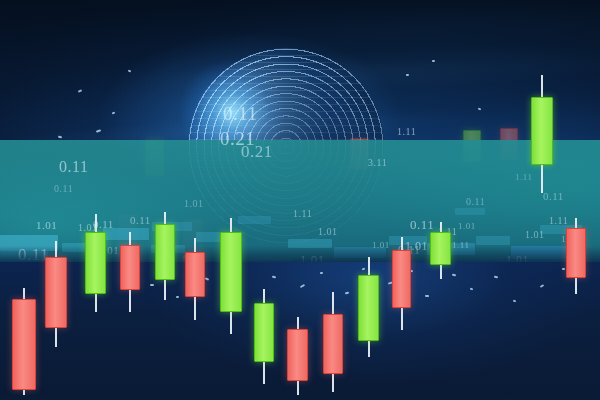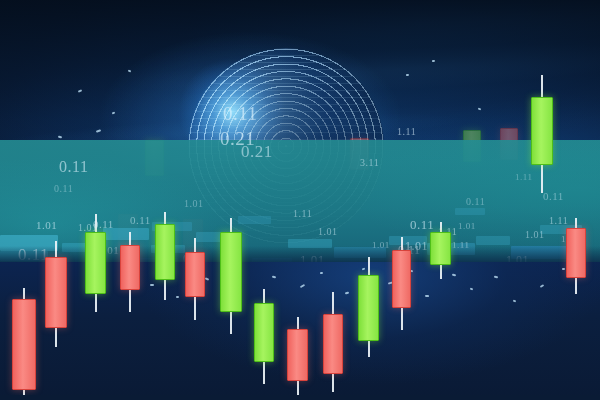--- a/index.html
+++ b/index.html
@@ -201,21 +201,21 @@
       <div class="bar" style="left: 455px; top: 208px; width: 30px; height: 7px; background: rgba(60, 170, 200, 0.28);"></div>
       <div class="bar" style="left: 120px; top: 258px; width: 58px; height: 7px; background: rgba(40, 130, 185, 0.4);"></div>
       <div class="bar" style="left: 252px; top: 258px; width: 40px; height: 6px; background: rgba(40, 130, 185, 0.34);"></div>
     </div>
   <div id="numbers">
       <div class="num" style="left: 223px; top: 103px; font-size: 19px; opacity: 0.8;">0.11</div>
       <div class="num" style="left: 220px; top: 128px; font-size: 19px; opacity: 0.78;">0.21</div>
       <div class="num" style="left: 397px; top: 126px; font-size: 10px; opacity: 0.7;">1.11</div>
       <div class="num" style="left: 59px; top: 158px; font-size: 16px; opacity: 0.72;">0.11</div>
       <div class="num" style="left: 241px; top: 142px; font-size: 17px; opacity: 0.66;">0.21</div>
-      <div class="num" style="left: 360px; top: 157px; font-size: 10px; opacity: 0.62;">3.11</div>
+      <div class="num" style="left: 368px; top: 157px; font-size: 10px; opacity: 0.62;">3.11</div>
       <div class="num" style="left: 36px; top: 219px; font-size: 11px; opacity: 0.7;">1.01</div>
       <div class="num" style="left: 78px; top: 222px; font-size: 10px; opacity: 0.62;">1.01</div>
       <div class="num" style="left: 93px; top: 218px; font-size: 11px; opacity: 0.66;">0.11</div>
       <div class="num" style="left: 18px; top: 245px; font-size: 17px; opacity: 0.8;">0.11</div>
       <div class="num" style="left: 6px; top: 265px; font-size: 17px; opacity: 0.76;">0.11</div>
       <div class="num" style="left: 66px; top: 268px; font-size: 11px; opacity: 0.66;">1.01</div>
       <div class="num" style="left: 98px; top: 244px; font-size: 11px; opacity: 0.6;">1.01</div>
       <div class="num" style="left: 130px; top: 214px; font-size: 11px; opacity: 0.58;">0.11</div>
       <div class="num" style="left: 183px; top: 252px; font-size: 11px; opacity: 0.6;">0.21</div>
       <div class="num" style="left: 300px; top: 252px; font-size: 13px; opacity: 0.74;">1.01</div>

